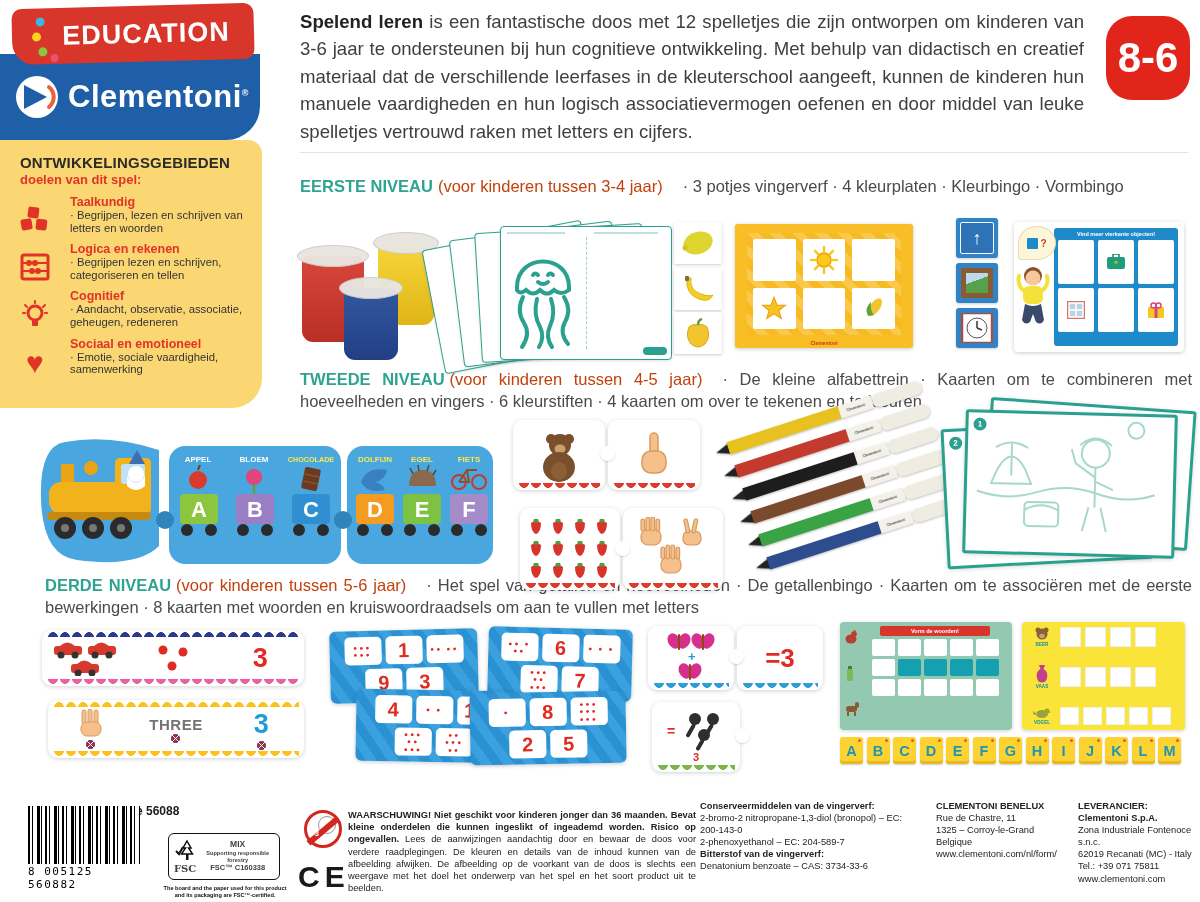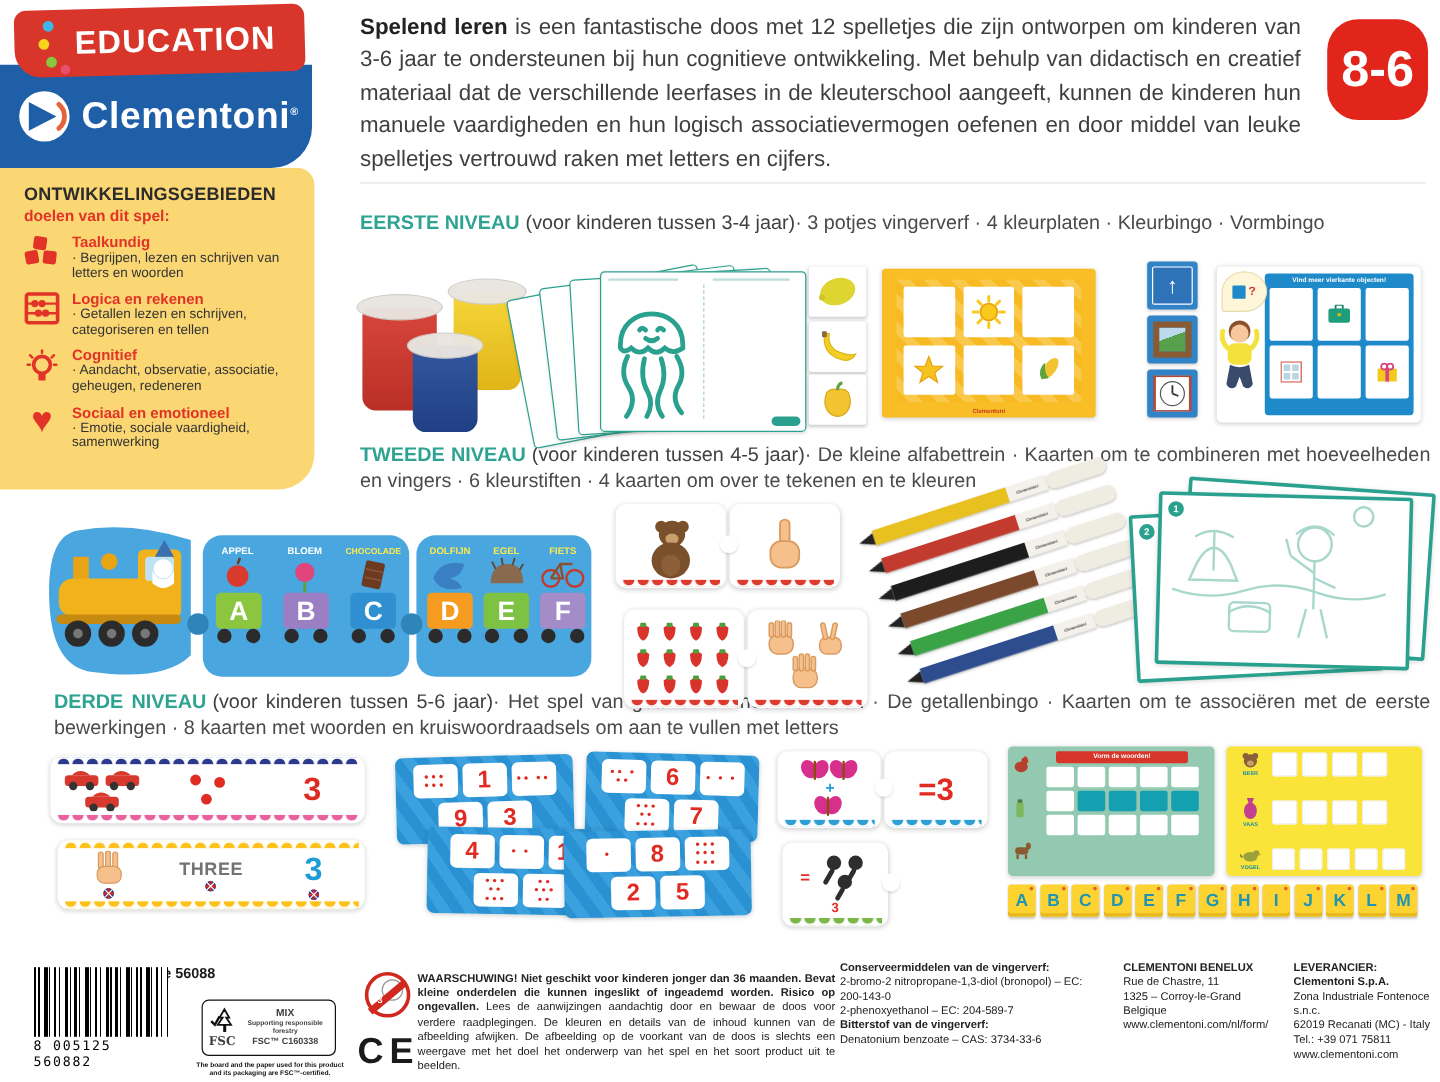--- a/index.html
+++ b/index.html
@@ -19,39 +19,39 @@
   #clem-banner{position:absolute;left:0;top:54px;width:260px;height:86px;background:#1e5fa8;
                border-radius:0 0 34px 0;z-index:2;display:flex;align-items:center;padding-left:14px;box-sizing:border-box;}
   #clem-text{color:#fff;font-weight:bold;font-size:31px;letter-spacing:.5px;margin-left:8px;}
   #clem-reg{color:#fff;font-size:9px;vertical-align:super;}
 
   
   #sidebar{position:absolute;left:0;top:140px;width:262px;height:268px;background:#fbd773;
            border-radius:0 14px 30px 0;box-sizing:border-box;padding:14px 16px 10px 20px;z-index:1;}
   #sb-title{font-size:15px;font-weight:bold;color:#2b2b2b;letter-spacing:.2px;}
   #sb-sub{font-size:13px;font-weight:bold;color:#e13327;margin-top:1px;}
-  .side-item{display:flex;gap:10px;margin-top:9px;align-items:flex-start;}
+  .side-item{display:flex;gap:20px;margin-top:9px;align-items:flex-end;}
   .side-ic{width:30px;flex:0 0 30px;display:flex;justify-content:center;}
   .side-label{font-size:12.5px;font-weight:bold;color:#e13327;line-height:13px;}
   .side-desc{font-size:11.3px;color:#333;line-height:12.6px;}
   .heart-glyph{color:#e13327;font-size:30px;line-height:26px;}
 
   
   #age-badge{position:absolute;left:1106px;top:16px;width:84px;height:84px;background:#e1251b;
              border-radius:26px;color:#fff;font-weight:bold;font-size:42px;display:flex;
              align-items:center;justify-content:center;}
   #intro{position:absolute;left:300px;top:8px;width:784px;font-size:18.6px;line-height:27.4px;
          color:#3f3f3f;text-align:justify;margin:0;}
   #intro b{color:#222;}
   #divider{position:absolute;left:300px;top:152px;width:888px;height:1px;background:#e3e3e3;}
 
   
   .lvl-heading{position:absolute;font-size:16.5px;line-height:21.5px;color:#4a4a4a;text-align:justify;margin:0;}
   .lvl-title{color:#2fa392;font-weight:bold;margin-right:5px;}
-  .lvl-sub{color:#404040;margin-right:0;}
+  .lvl-sub{color:#c2410c;margin-right:20px;}
   #h1{left:300px;top:176px;width:892px;}
   #h2{left:300px;top:369px;width:892px;}
   #h3{left:45px;top:575px;width:1147px;}
   .wave{position:absolute;left:5px;right:5px;height:6px;background-repeat:repeat-x;background-size:12px 6px;}
   .wb{bottom:1px;} .wt{top:1px;}
   .w-red.wb{background-image:radial-gradient(circle at 6px 0,#de3a2e 0 4.6px,transparent 5px);}
   .w-blue.wb{background-image:radial-gradient(circle at 6px 0,#2d9fd6 0 4.6px,transparent 5px);}
   .w-green.wb{background-image:radial-gradient(circle at 6px 0,#7ab648 0 4.6px,transparent 5px);}
   .w-pink.wb{background-image:radial-gradient(circle at 6px 0,#e8609d 0 4.6px,transparent 5px);}
   .w-yel.wb{background-image:radial-gradient(circle at 6px 0,#fcc21b 0 4.6px,transparent 5px);}
@@ -217,21 +217,21 @@
           <g fill="#e13327">
               <circle cx="9" cy="10" r="3"></circle>
               <circle cx="15" cy="10" r="3"></circle>
           <circle cx="12" cy="18" r="3"></circle>
               <circle cx="18" cy="18" r="3"></circle>
             </g>
           </svg>
       </span>
       <div>
           <div class="side-label">Logica en rekenen</div>
-      <div class="side-desc">· Getallen lezen en schrijven, categoriseren en tellen</div>
+      <div class="side-desc">· Begrijpen lezen en schrijven, categoriseren en tellen</div>
         </div>
     </div>
 
     <div class="side-item">
       <span class="side-ic">
         <svg width="30" height="30" viewBox="0 0 30 30">
           <circle cx="15" cy="14" r="7" fill="none" stroke="#e13327" stroke-width="3"></circle>
           <rect x="12" y="21" width="6" height="6" rx="1" fill="#e13327"></rect>
           <g stroke="#e13327" stroke-width="2" stroke-linecap="round">
             <line x1="15" y1="2" x2="15" y2="4"></line>

